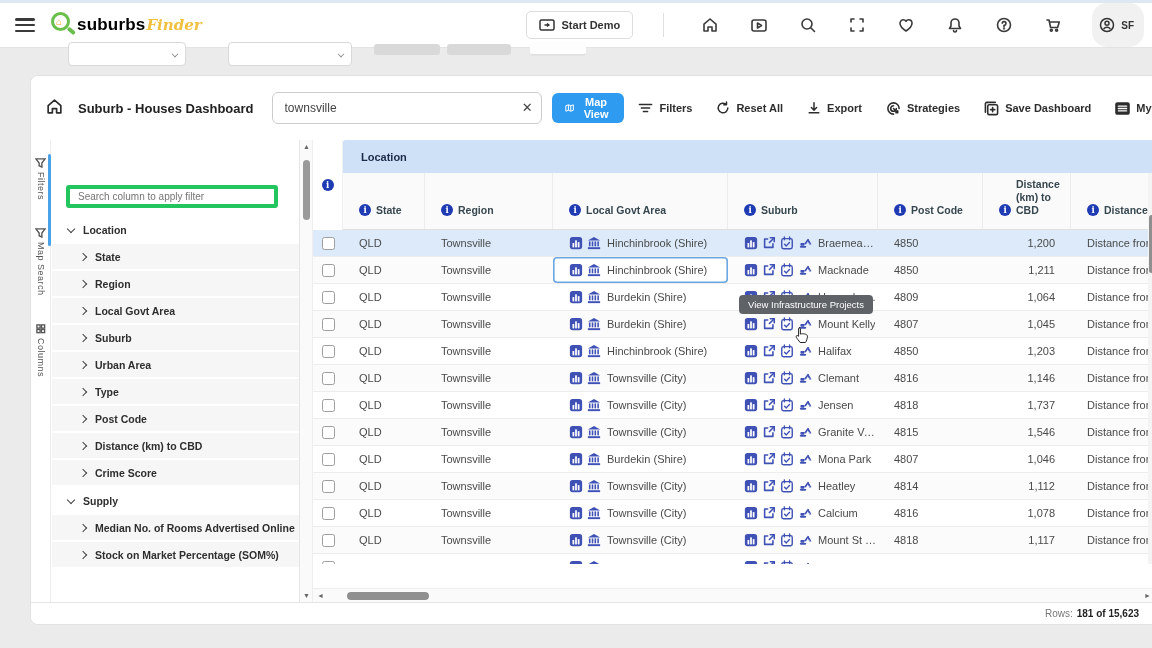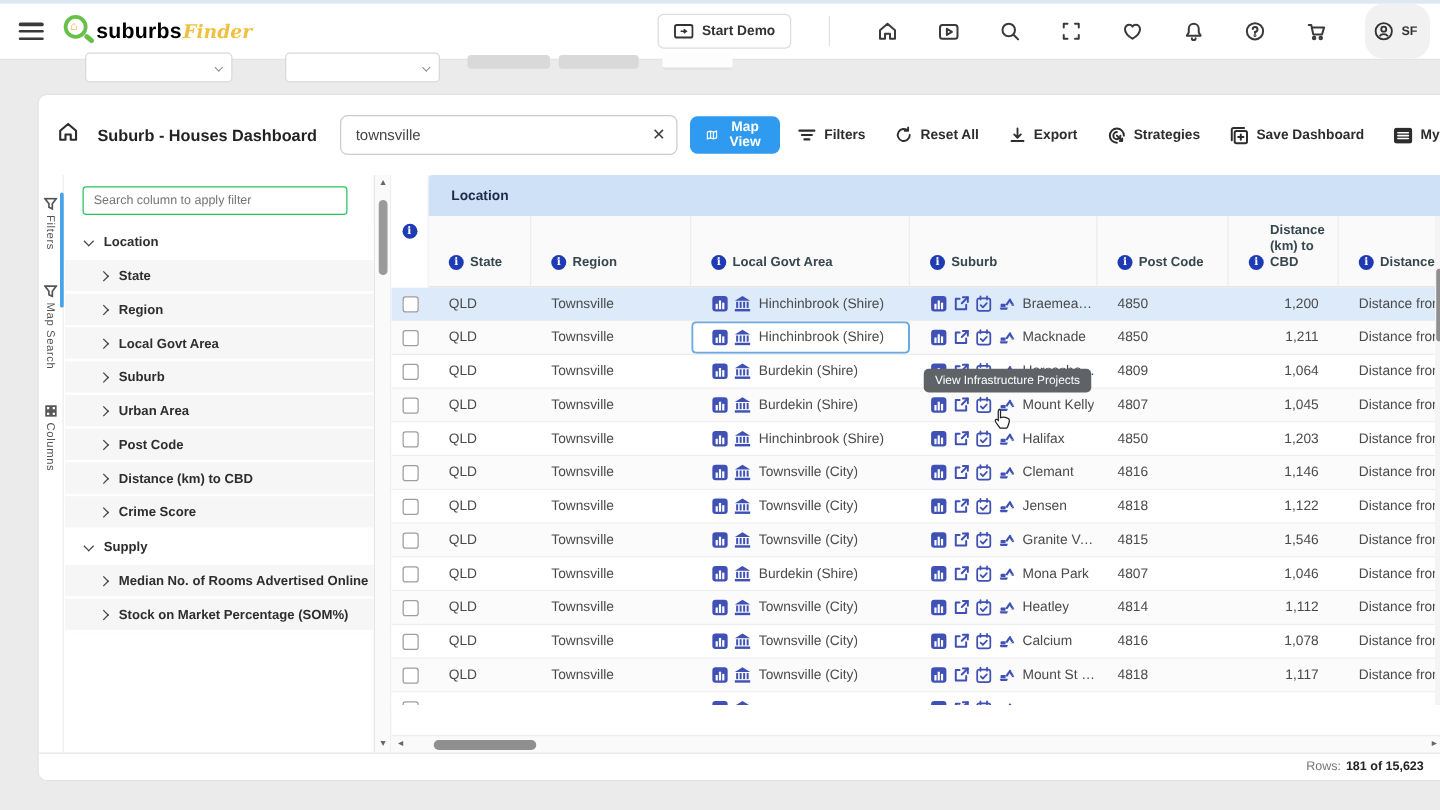--- a/index.html
+++ b/index.html
@@ -50,21 +50,21 @@
 
   
   .rail { position:absolute; top:64px; left:0; width:20px; bottom:22px; background:#fff; border-right:1px solid #ededed; }
   .rail-tab { display:flex; flex-direction:column; align-items:center; gap:4px; cursor:pointer; margin-top:18px; }
   .rail-tab svg { stroke:#555; fill:none; stroke-width:1.5; }
   .rail-tab .vlabel { writing-mode:vertical-rl; font-size:9px; color:#555; letter-spacing:.5px; }
   .rail-indicator { position:absolute; right:-1px; top:14px; width:3px; height:92px; background:#4aa3e8; border-radius:2px; }
 
   .sidepanel { position:absolute; top:64px; left:21px; width:248px; bottom:22px; background:#fff; border-right:1px solid #e5e5e5; overflow:hidden; }
   .side-search { margin:9px 24px 8px 14px; }
-  .side-search input { width:212px; height:23px; border:1px solid #22c55e; border-radius:3px; font-size:10px; color:#666; padding:0 8px; outline:none; font-family:"Liberation Sans",sans-serif; }
+  .side-search input { width:212px; height:23px; border:4px solid #22c55e; border-radius:3px; font-size:10px; color:#666; padding:0 8px; outline:none; font-family:"Liberation Sans",sans-serif;margin-top:36px; }
   .tree { }
   .tree-group { height:28px; display:flex; align-items:center; gap:9px; padding-left:16px; cursor:pointer; background:#fff; }
   .tree-item { height:27px; display:flex; align-items:center; gap:9px; padding-left:28px; cursor:pointer; background:#f6f6f6; border-bottom:2px solid #fff; }
   .tree-label { font-size:10.5px; font-weight:bold; color:#2e2e2e; white-space:nowrap; }
   .chev-down { width:6px; height:6px; border-right:1.6px solid #444; border-bottom:1.6px solid #444; transform:rotate(45deg); margin-top:-3px; }
   .chev-right { width:6px; height:6px; border-right:1.6px solid #444; border-bottom:1.6px solid #444; transform:rotate(-45deg); }
   .side-vscroll { position:absolute; top:64px; left:269px; width:13px; bottom:22px; background:#fafafa; border-right:1px solid #eee; }
   .side-vscroll .thumb { position:absolute; top:20px; left:3px; width:7px; height:60px; background:#9a9a9a; border-radius:4px; }
   .side-vscroll .arr { position:absolute; left:3px; font-size:7px; color:#666; }
 
@@ -315,20 +315,24 @@
     <span class="chev-right"></span>
     <span class="tree-label">Local Govt Area</span>
   </div>
         <div class="tree-item">
     <span class="chev-right"></span>
     <span class="tree-label">Suburb</span>
   </div>
         <div class="tree-item">
     <span class="chev-right"></span>
     <span class="tree-label">Urban Area</span>
+  </div>
+        <div class="tree-item">
+    <span class="chev-right"></span>
+    <span class="tree-label">Type</span>
   </div>
         <div class="tree-item">
     <span class="chev-right"></span>
     <span class="tree-label">Post Code</span>
   </div>
         <div class="tree-item">
     <span class="chev-right"></span>
     <span class="tree-label">Distance (km) to CBD</span>
   </div>
         <div class="tree-item">
@@ -783,21 +787,21 @@
                 <path d="M2 11.5h7.5l-.8 2H2.8z"></path>
                 <rect x="2.8" y="8" width="4.6" height="3" rx="0.8"></rect>
                 <path d="M7 8.8 11.2 3l1.4 1L9 9.6z"></path>
                 <path d="M11.8 3.4 14.6 8l-2 .8-2-3.6z"></path>
                 <path d="M14.2 7.6l1.2 1.9-2.7.6z"></path>
               </svg>
       </span>
       <span class="truncate">Jensen</span>
     </div>
     <div class="tcell">4818</div>
-    <div class="tcell num">1,122</div>
+    <div class="tcell num">1,737</div>
     <div class="tcell truncate">Distance from Brist</div>
   </div>
         <div class="trow grid">
     <div class="tcell chk">
             <span class="checkbox"></span>
           </div>
     <div class="tcell">QLD</div>
     <div class="tcell">Townsville</div>
     <div class="tcell cell-lga">
       <span class="cellicons">

